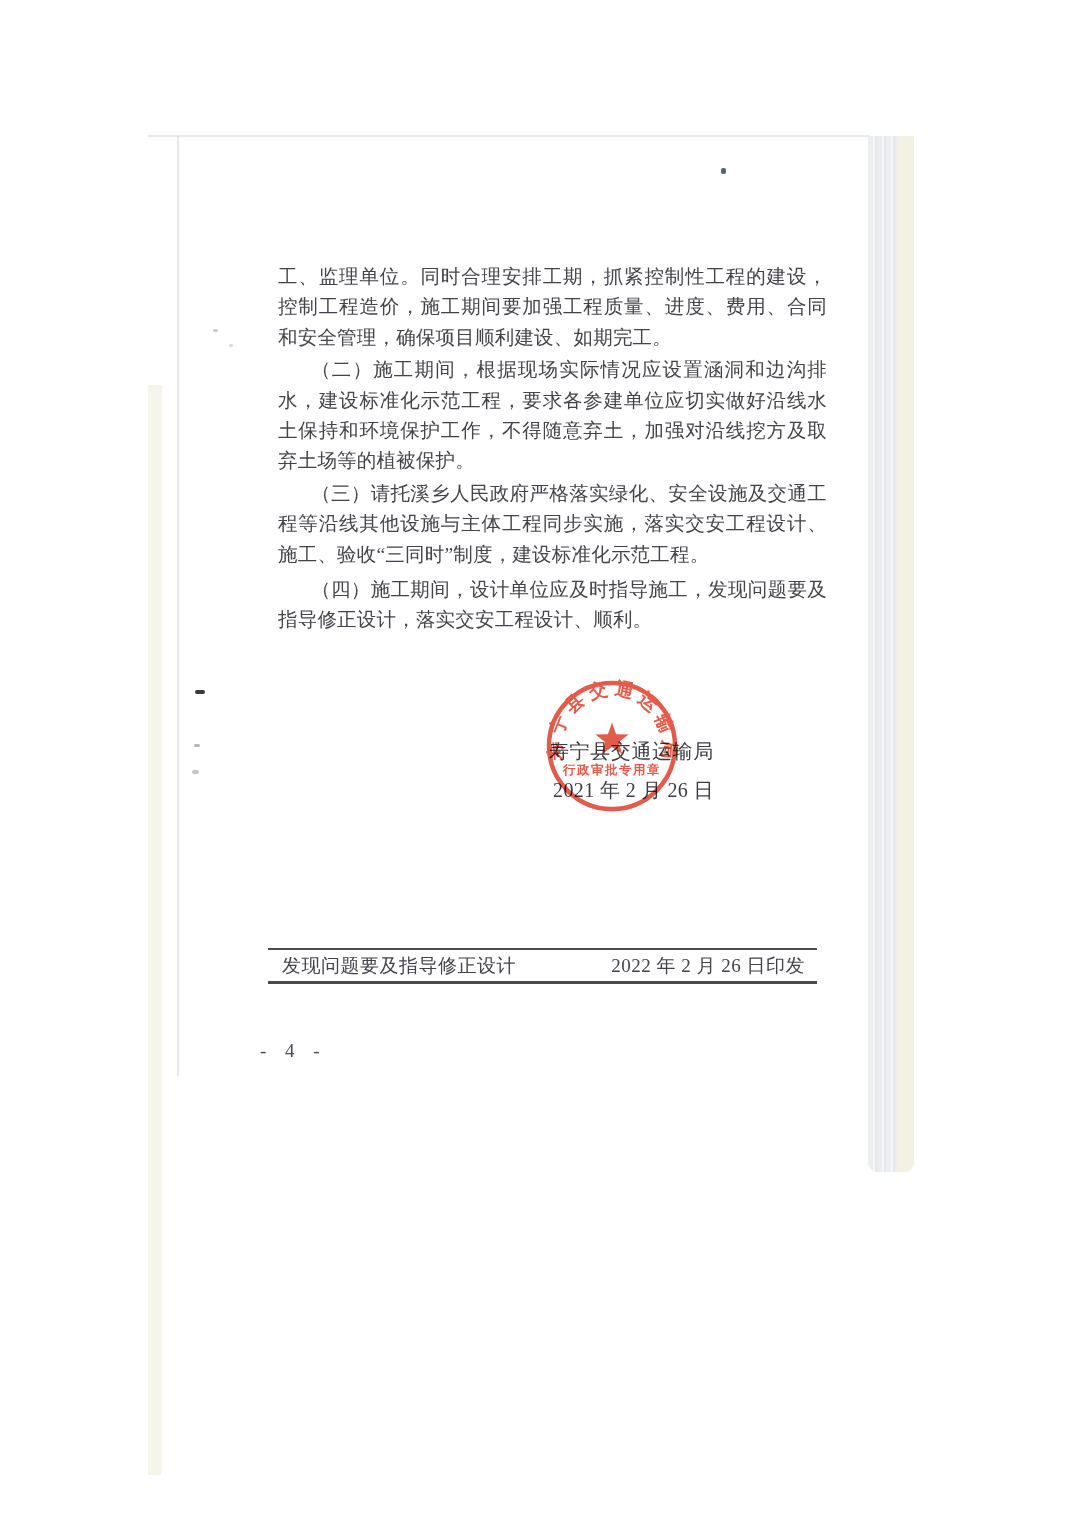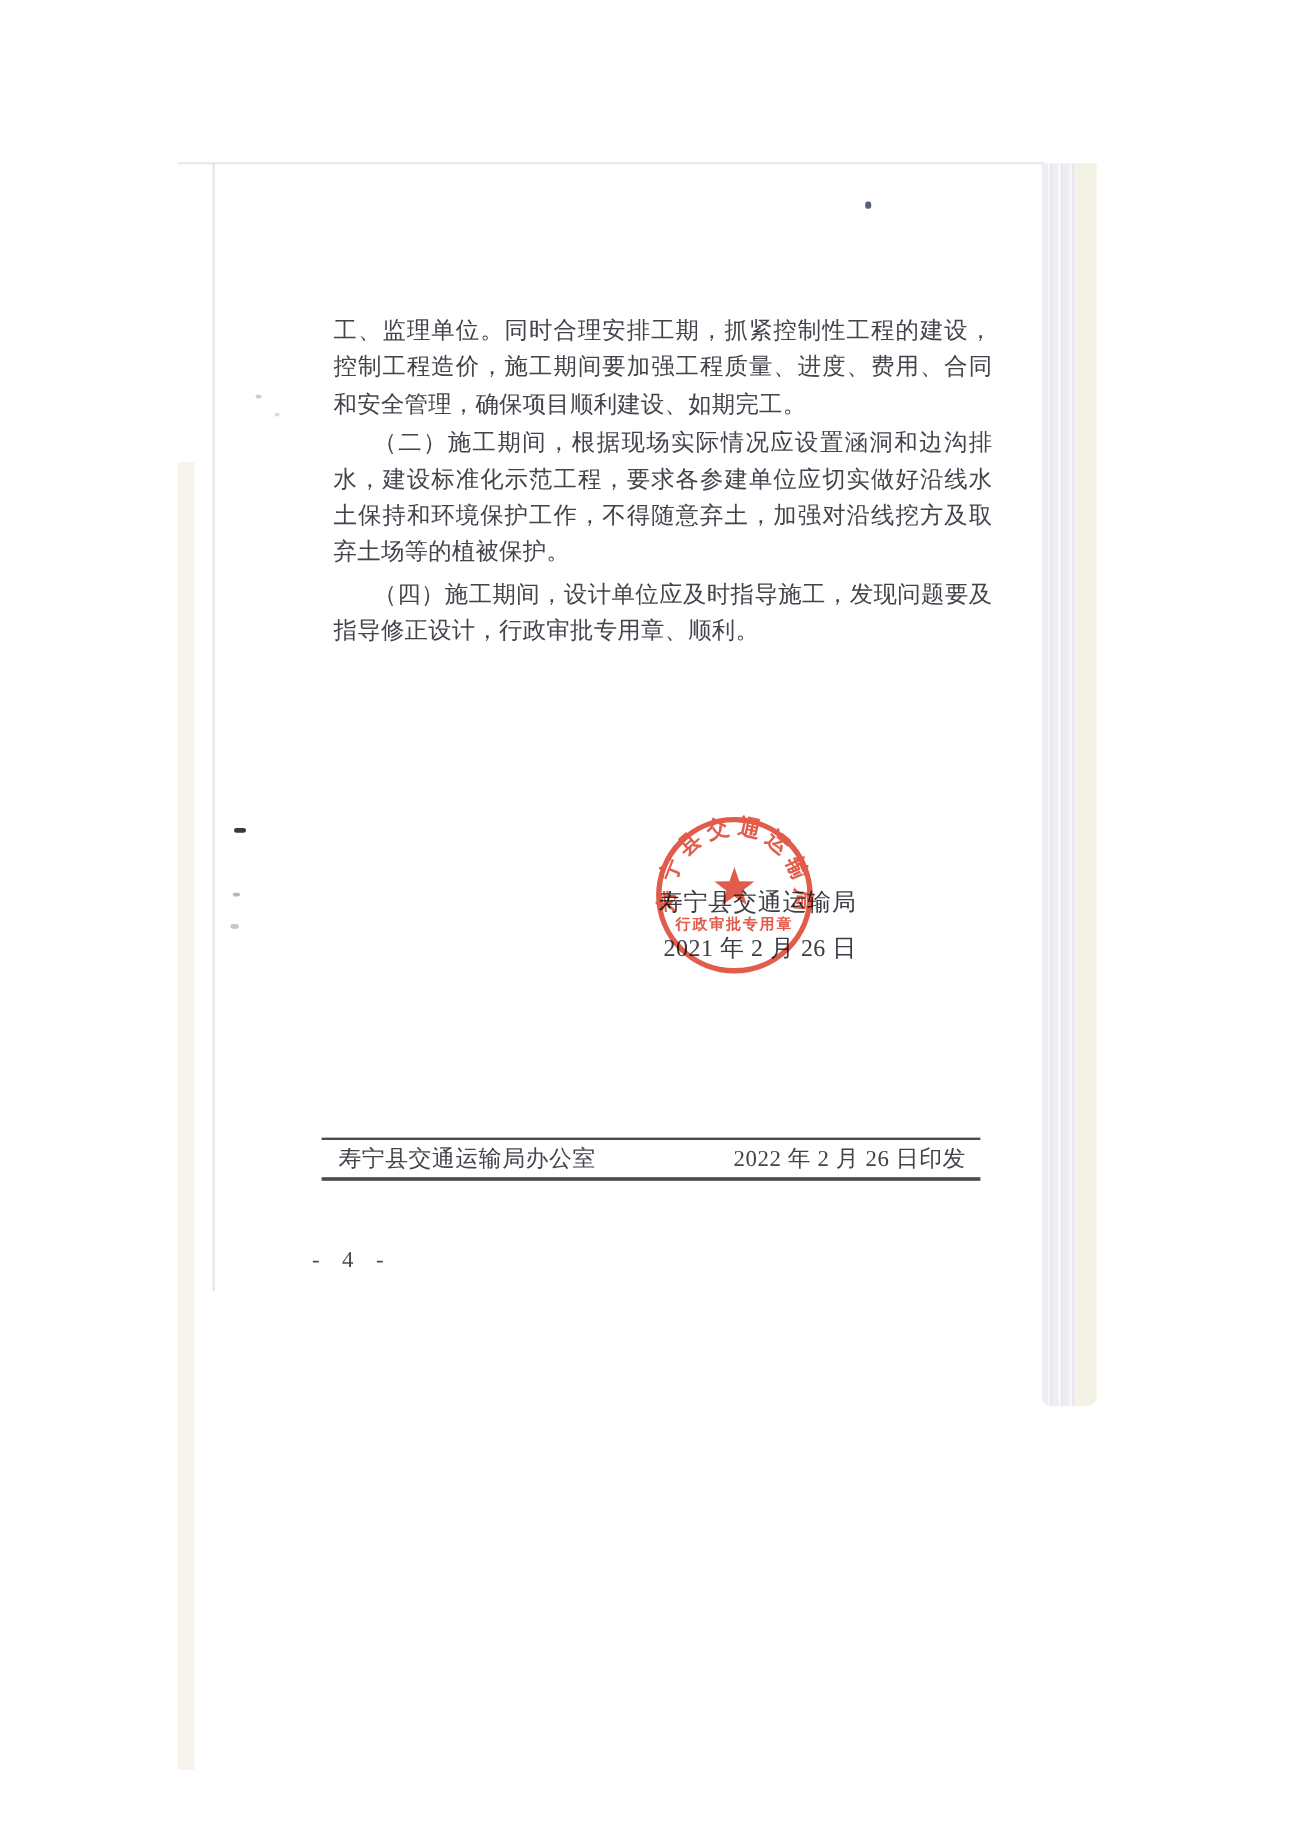--- a/index.html
+++ b/index.html
@@ -146,38 +146,39 @@
   <div class="speck speck-1"></div>
   <div class="speck speck-2"></div>
   <div class="speck speck-3"></div>
   <div class="speck speck-4"></div>
   <div class="speck speck-5"></div>
   <div class="speck speck-6"></div>
 
   <div class="body-text">
     <p>工、监理单位。同时合理安排工期，抓紧控制性工程的建设，控制工程造价，施工期间要加强工程质量、进度、费用、合同和安全管理，确保项目顺利建设、如期完工。</p>
     <p class="indent gap-sm">（二）施工期间，根据现场实际情况应设置涵洞和边沟排水，建设标准化示范工程，要求各参建单位应切实做好沿线水土保持和环境保护工作，不得随意弃土，加强对沿线挖方及取弃土场等的植被保护。</p>
-    <p class="indent gap-md">（四）施工期间，设计单位应及时指导施工，发现问题要及指导修正设计，行政审批专用章、顺利。</p>
+    <p class="indent gap-sm">（三）请托溪乡人民政府严格落实绿化、安全设施及交通工程等沿线其他设施与主体工程同步实施，落实交安工程设计、施工、验收“三同时”制度，建设标准化示范工程。</p>
+    <p class="indent gap-md">（四）施工期间，设计单位应及时指导施工，发现问题要及指导修正设计，落实交安工程设计、顺利。</p>
   </div>
 
   <div class="sig-agency">寿宁县交通运输局</div>
   <div class="sig-date">2021 年 2 月 26 日</div>
 
   <svg class="seal" viewBox="0 0 170 170" xmlns="http://www.w3.org/2000/svg">
     <circle cx="85" cy="85" r="63" fill="none" stroke="#e04e3b" stroke-width="4.5"></circle>
     <path id="seal-arc" d="M 37.1 102.4 A 51 51 0 1 1 132.9 102.4" fill="none"></path>
     <text font-size="18.5" font-weight="bold" fill="#e04e3b" font-family="Liberation Serif, DejaVu Serif, serif">
       <textPath href="#seal-arc" startOffset="4" textLength="186" lengthAdjust="spacing">寿宁县交通运输局</textPath>
     </text>
     <polygon fill="#e04e3b" points="85,61.5 80.9,73.3 68.4,73.6 78.3,81.2 74.7,93.2 85,86 95.3,93.2 91.7,81.2 101.6,73.6 89.1,73.3"></polygon>
     <text x="85" y="113" text-anchor="middle" font-size="12.5" font-weight="bold" letter-spacing="1.5" fill="#e04e3b" font-family="Liberation Serif, DejaVu Serif, serif">行政审批专用章</text>
   </svg>
 
   <div class="footer-box">
     <div class="footer-row2">
-      <span>寿宁县交通运输局办公室</span>
+      <span>发现问题要及指导修正设计</span>
       <span>2022 年 2 月 26 日印发</span>
     </div>
   </div>
 
   <div class="page-number">- 4 -</div>
 
 </div>
 
 </body></html>

